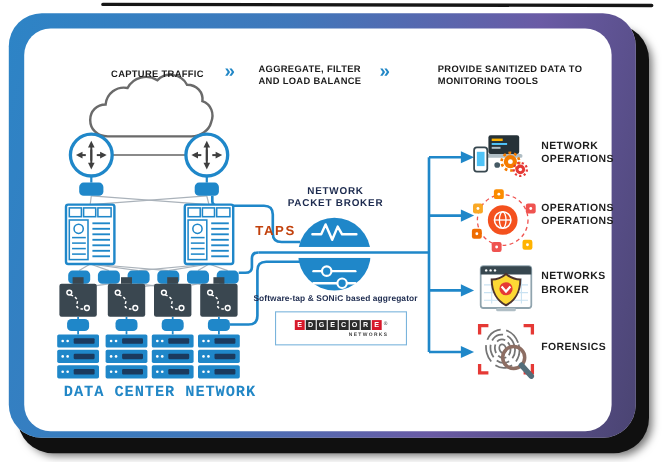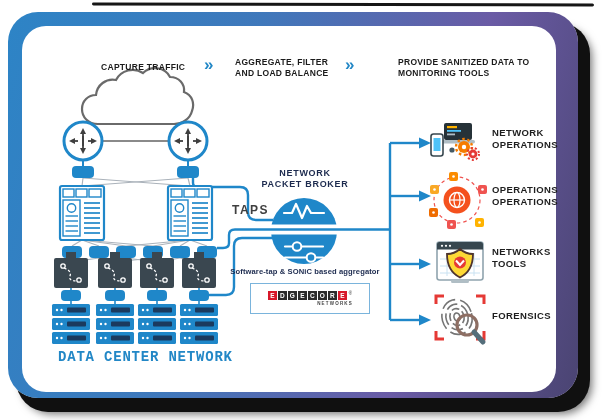--- a/index.html
+++ b/index.html
@@ -9,21 +9,21 @@
   .frame{position:absolute;left:8px;top:12px;width:570px;height:386px;border-radius:30px;
          background:linear-gradient(105deg,#2d84c6 0%,#3f78bb 38%,#6a5ba5 72%,#4a4472 100%);
          box-shadow:10px 12px 0 2px #101010, 14px 16px 8px rgba(0,0,0,.55);}
   .card{position:absolute;left:22px;top:26px;width:534px;height:366px;background:#ffffff;border-radius:24px;}
   .diagram{position:absolute;left:0;top:0;}
   .txt{position:absolute;color:#1b1b1b;font-weight:bold;}
   .hdr{font-size:8.5px;letter-spacing:.3px;line-height:10.5px;white-space:nowrap;}
   .chev{font-size:17px;color:#2287c6;font-weight:bold;letter-spacing:-1px;line-height:17px;}
   .broker-title{left:252px;top:168px;width:106px;text-align:center;font-size:9px;line-height:11px;
                 color:#1d2b4f;letter-spacing:.7px;}
-  .taps{left:232px;top:203px;font-size:12px;color:#404040;letter-spacing:1.5px;text-align:right;}
+  .taps{left:232px;top:203px;font-size:12px;color:#c2410c;letter-spacing:1.5px;text-align:right;}
   .subtitle{left:230px;top:267px;width:150px;text-align:center;font-size:7.6px;color:#1d2b4f;letter-spacing:.1px;white-space:nowrap;}
   .logo-box{position:absolute;left:250px;top:283px;width:120px;height:31px;border:1.5px solid #7ab4dc;
             background:#fff;display:flex;flex-direction:column;align-items:center;justify-content:center;box-sizing:border-box;}
   .logo-row{display:flex;align-items:flex-start;gap:1px;}
   .logo-cell{width:9px;height:9px;background:#2b2b2b;color:#fff;font-size:6.5px;font-weight:bold;
              display:flex;align-items:center;justify-content:center;}
   .logo-cell.red{background:#d7182a;}
   .logo-reg{font-size:4.5px;color:#333;margin-left:1px;}
   .logo-sub{font-size:4.5px;letter-spacing:1.2px;color:#444;font-weight:bold;align-self:flex-end;margin-right:16px;margin-top:1px;}
   .dc-label{left:58px;top:349px;width:160px;text-align:left;font-size:14px;color:#2287c6;letter-spacing:.8px;white-space:nowrap;font-family:Liberation Mono, monospace;}
@@ -417,18 +417,18 @@
   <div class="txt dest-label" style="top:127px;">
     <div>NETWORK</div>
     <div>OPERATIONS</div>
   </div>
   <div class="txt dest-label" style="top:184px;">
     <div>OPERATIONS</div>
     <div>OPERATIONS</div>
   </div>
   <div class="txt dest-label" style="top:246px;">
     <div>NETWORKS</div>
-    <div>TOOLS</div>
+    <div>BROKER</div>
   </div>
   <div class="txt dest-label" style="top:310px;">
     <div>FORENSICS</div>
   </div>
 </div>
 
 </body></html>

